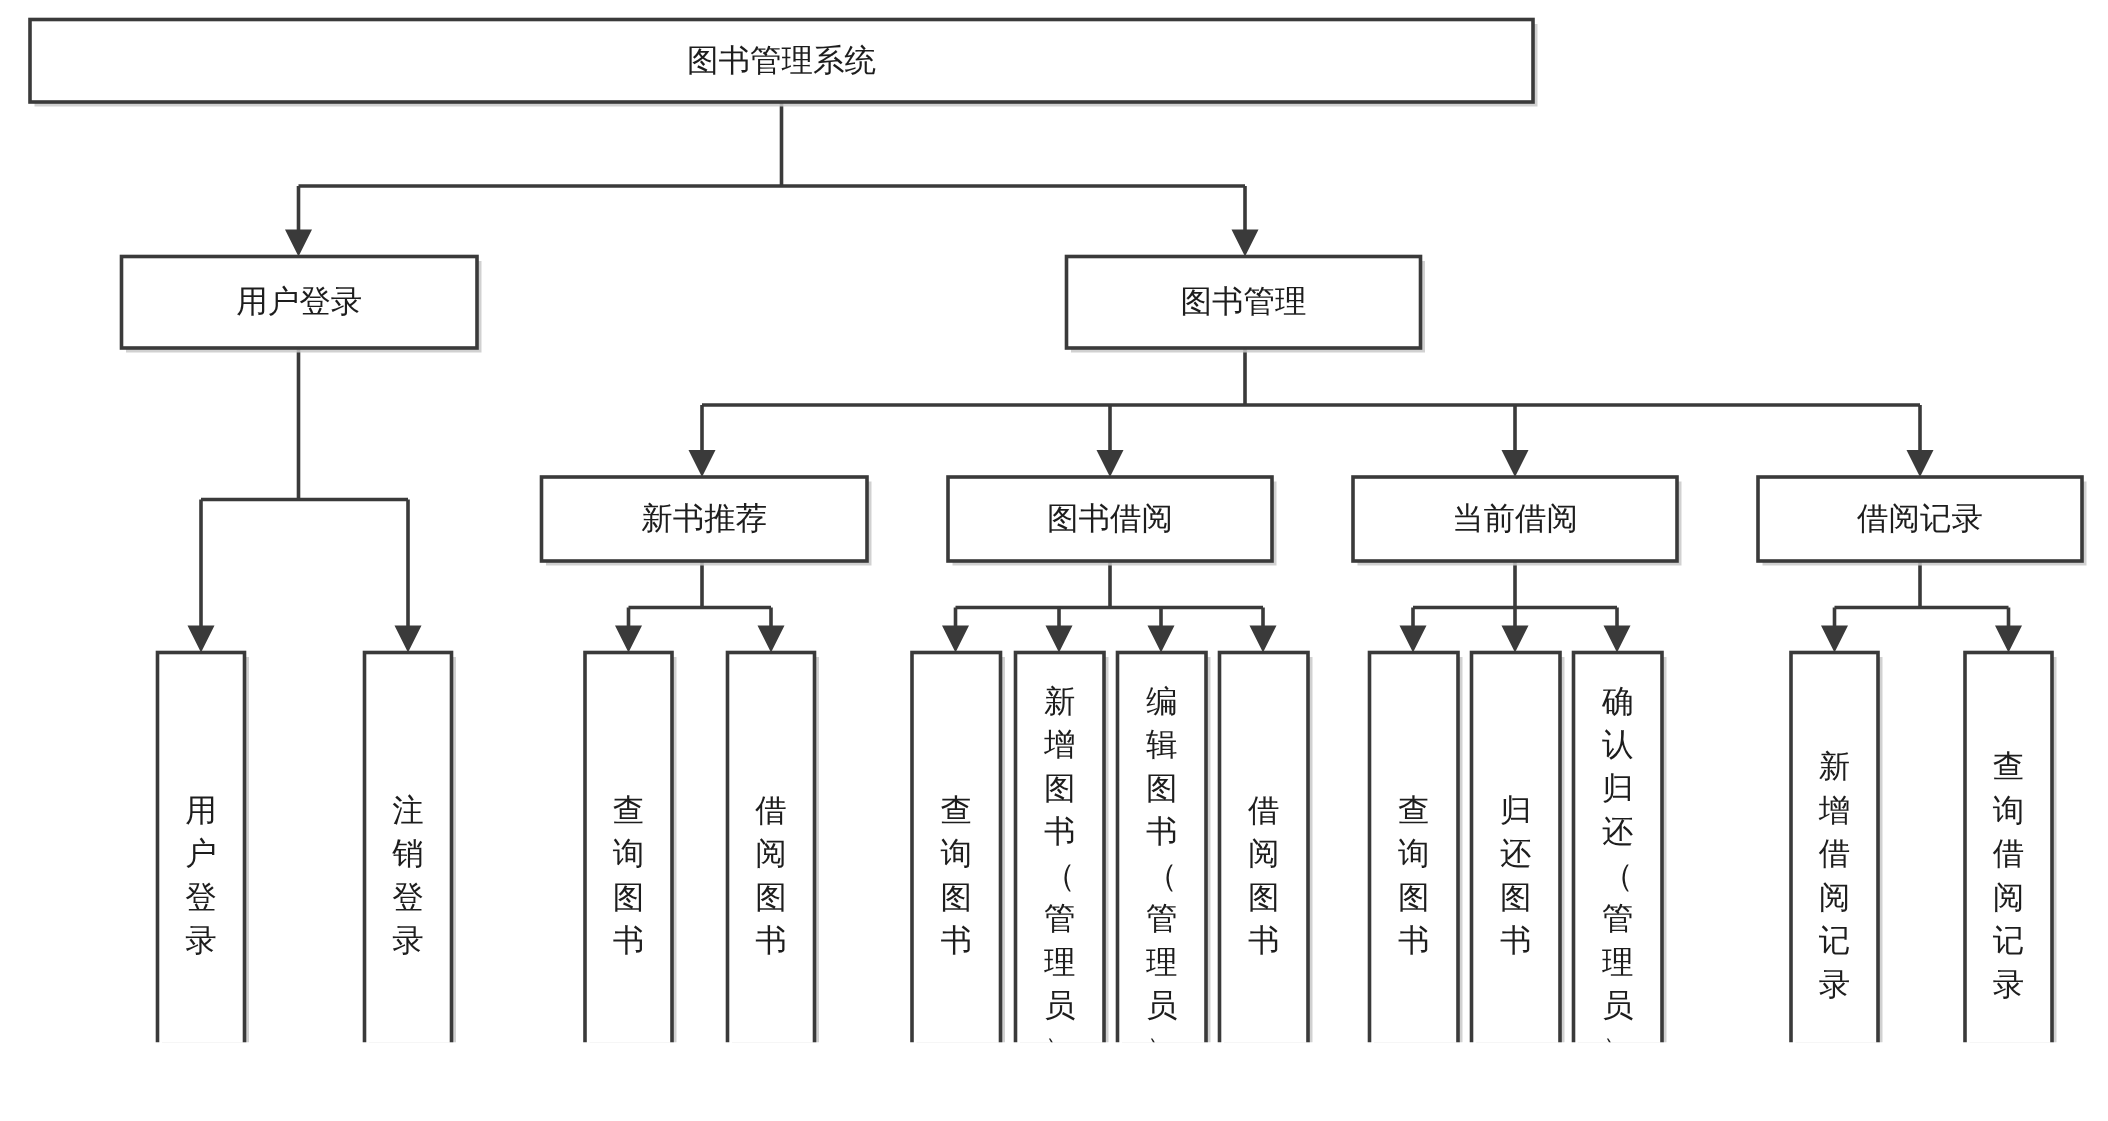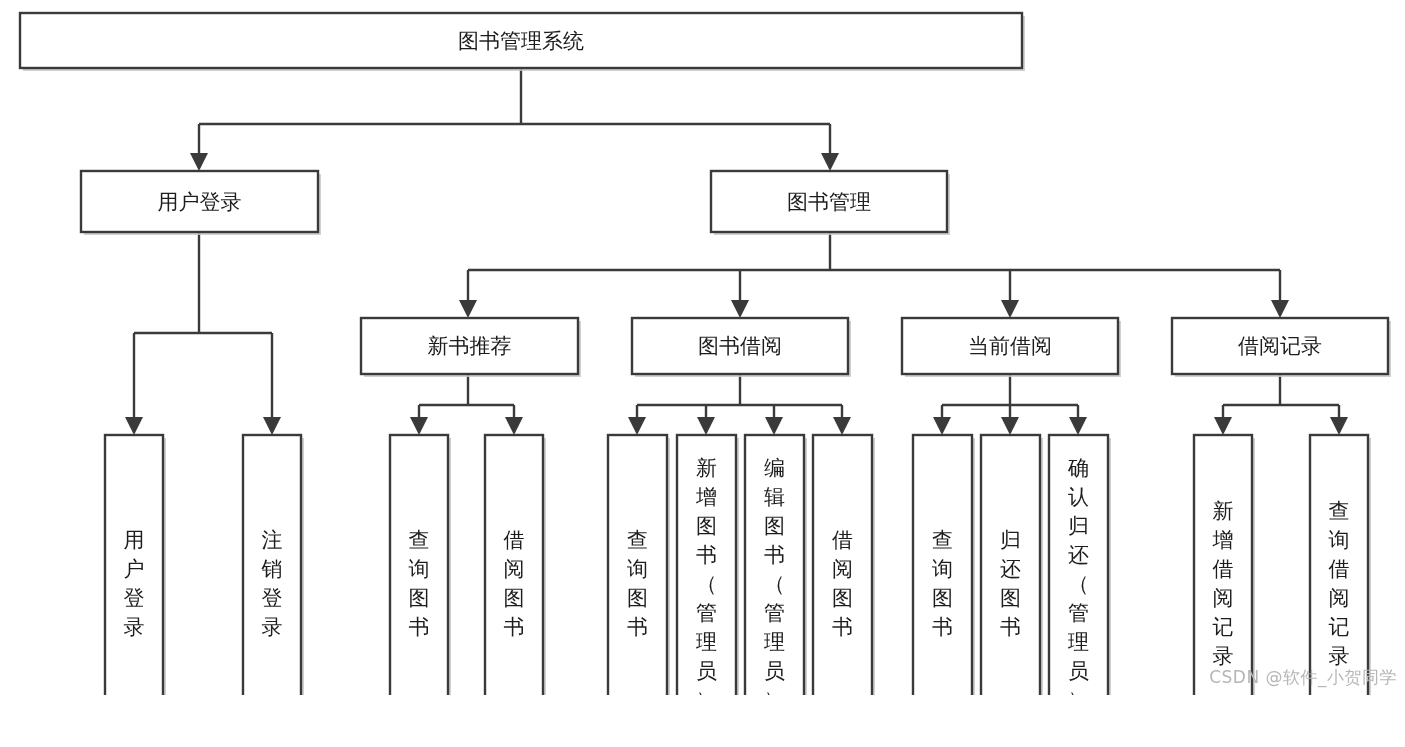--- a/index.html
+++ b/index.html
@@ -293,14 +293,13 @@
           <rect x="1194" y="435" width="58" height="299" class="node-box"></rect>
           <text x="1223" y="0" class="node-label-v"><tspan x="1223" y="512">新</tspan><tspan x="1223" y="541">增</tspan><tspan x="1223" y="570">借</tspan><tspan x="1223" y="599">阅</tspan><tspan x="1223" y="628">记</tspan><tspan x="1223" y="657">录</tspan></text>
         </g>
         <g>
           <rect x="1313" y="438" width="58" height="299" class="node-box-shadow"></rect>
           <rect x="1310" y="435" width="58" height="299" class="node-box"></rect>
           <text x="1339" y="0" class="node-label-v"><tspan x="1339" y="512">查</tspan><tspan x="1339" y="541">询</tspan><tspan x="1339" y="570">借</tspan><tspan x="1339" y="599">阅</tspan><tspan x="1339" y="628">记</tspan><tspan x="1339" y="657">录</tspan></text>
         </g>
       </g>
   </svg>
-  <div class="watermark-text">CSDN @软件_小贺同学</div>
 </div>
 
 </body></html>

